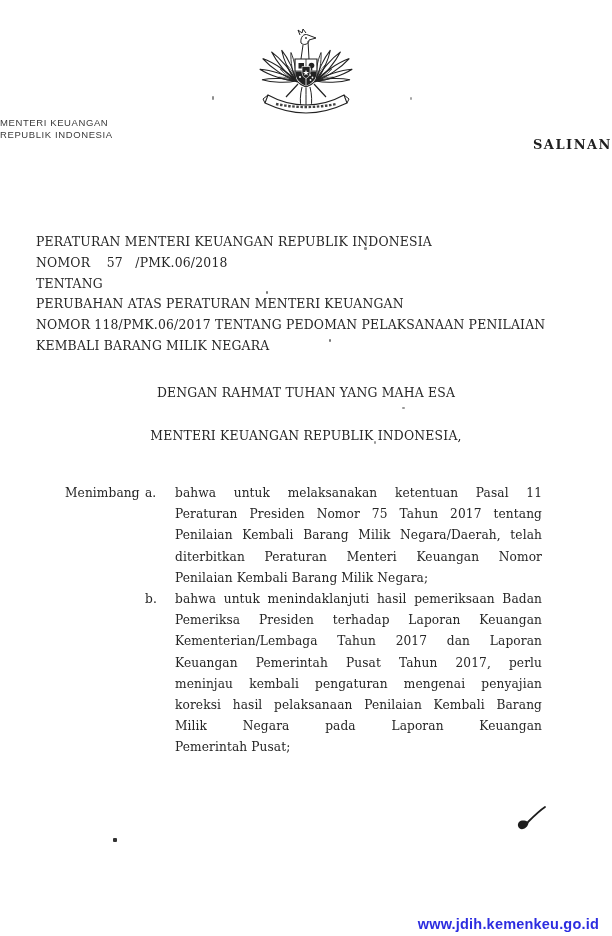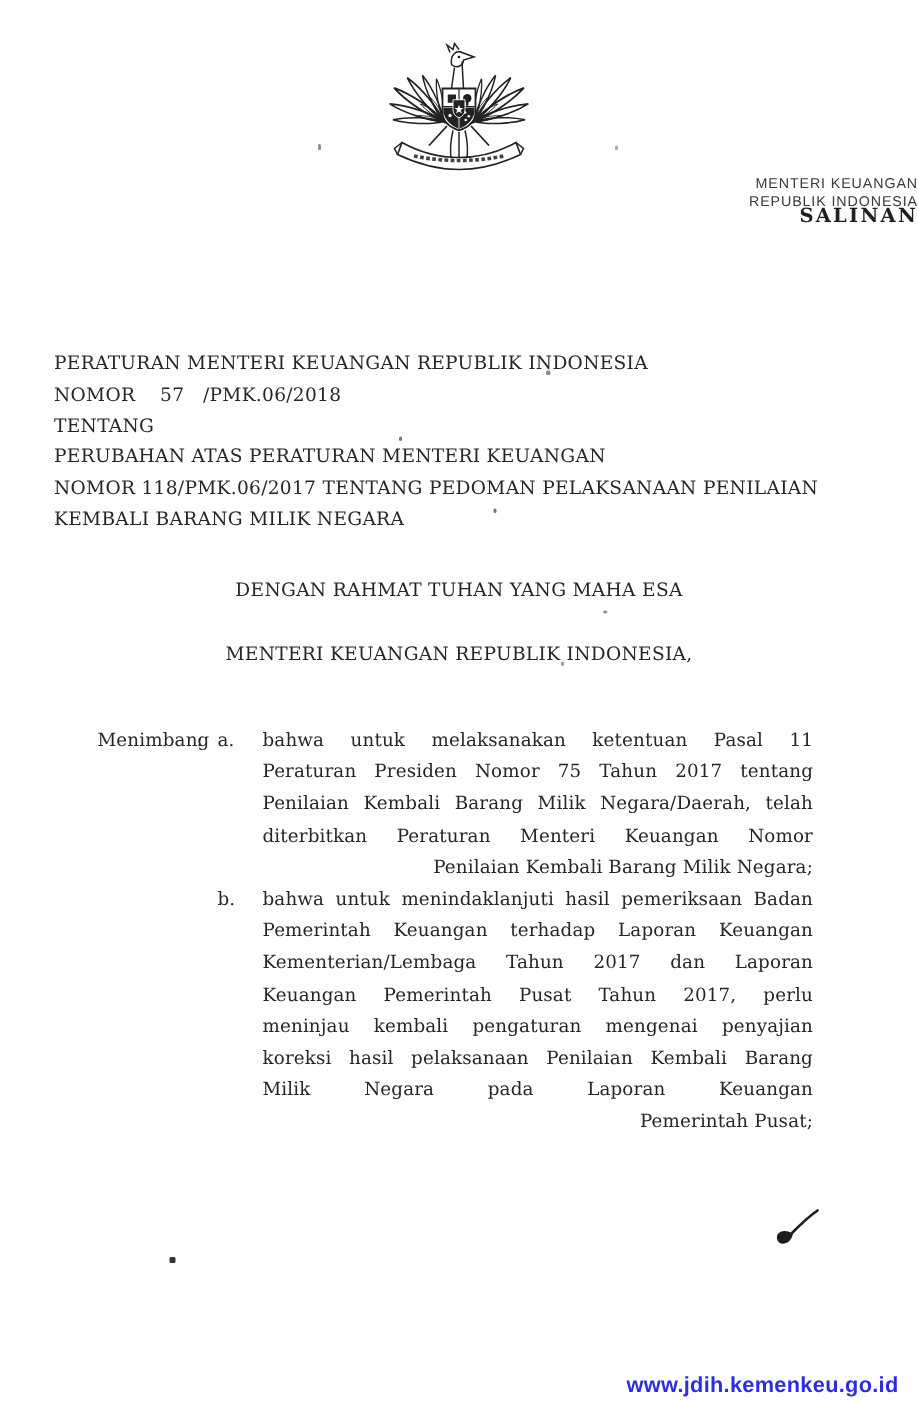--- a/index.html
+++ b/index.html
@@ -8,21 +8,21 @@
     width:612px; height:936px;
     margin:0 auto;
     background:#ffffff;
     font-family:"DejaVu Serif", serif;
     color:#262626;
     overflow:hidden;
   }
   
   .emblem { position:absolute; left:256px; top:28px; width:100px; height:88px; }
   .ministry {
-    position:absolute; left:0; width:612px; text-align:right;
+    position:absolute; left:0; width:612px; text-align:left;
     font-family:"Liberation Sans", sans-serif;
     font-size:9.5px; letter-spacing:0.6px; color:#3a3a3a;
   }
   .ministry.l1 { top:117px; }
   .ministry.l2 { top:129px; }
   .salinan {
     position:absolute; left:0; top:137px; width:612px; text-align:right;
     font-family:"DejaVu Serif", serif; font-weight:bold;
     font-size:13px; letter-spacing:1.5px; color:#1f1f1f;
   }
@@ -43,21 +43,21 @@
   .considerations {
     position:absolute; left:65px; top:483px; width:477px;
     font-size:12.2px; letter-spacing:0.1px;
   }
   .c-label { position:absolute; left:0;  top:0; line-height:21.2px; }
   .c-colon { position:absolute; left:66px; top:0; line-height:21.2px; }
   .c-items { margin-left:80px; width:397px; }
   .c-item  { display:flex; }
   .c-marker{ flex:0 0 30px; width:30px; line-height:21.2px; }
   .c-lines { flex:1; min-width:0; }
-  .line { line-height:21.2px; text-align:right; }
+  .line { line-height:21.2px; text-align:left; }
   .line.stretch { text-align:justify; text-align-last:justify; }
   
   .paraf { position:absolute; left:514px; top:804px; width:34px; height:28px; }
   .website {
     position:absolute; right:13px; top:892px;
     font-family:"Liberation Sans", sans-serif;
     font-size:14.5px; font-weight:bold; letter-spacing:0.2px;
   }
   
   .speck { position:absolute; background:#1d1d1d; border-radius:1px; }
@@ -157,21 +157,21 @@
             <div class="line stretch">Peraturan Presiden Nomor 75 Tahun 2017 tentang</div>
             <div class="line stretch">Penilaian Kembali Barang Milik Negara/Daerah, telah</div>
             <div class="line stretch">diterbitkan Peraturan Menteri Keuangan Nomor</div>
             <div class="line">Penilaian Kembali Barang Milik Negara;</div>
           </div>
         </div>
         <div class="c-item">
           <div class="c-marker">b.</div>
           <div class="c-lines">
             <div class="line stretch">bahwa untuk menindaklanjuti hasil pemeriksaan Badan</div>
-            <div class="line stretch">Pemerintah Keuangan terhadap Laporan Keuangan</div>
+            <div class="line stretch">Pemeriksa Presiden terhadap Laporan Keuangan</div>
             <div class="line stretch">Kementerian/Lembaga Tahun 2017 dan Laporan</div>
             <div class="line stretch">Keuangan Pemerintah Pusat Tahun 2017, perlu</div>
             <div class="line stretch">meninjau kembali pengaturan mengenai penyajian</div>
             <div class="line stretch">koreksi hasil pelaksanaan Penilaian Kembali Barang</div>
             <div class="line stretch">Milik Negara pada Laporan Keuangan</div>
             <div class="line">Pemerintah Pusat;</div>
           </div>
         </div>
       </div>
   </div>

